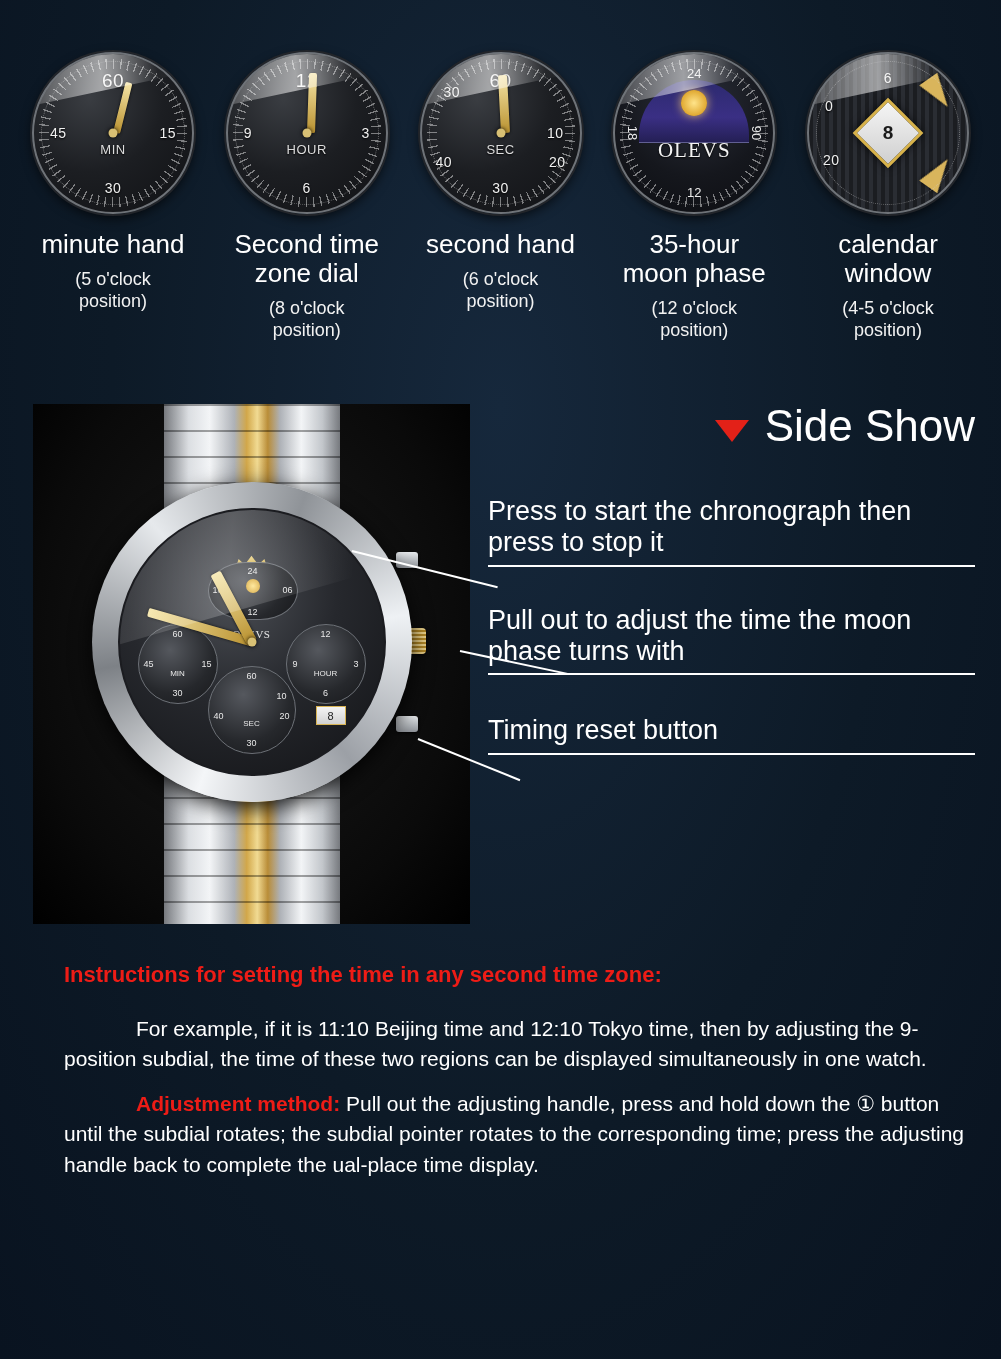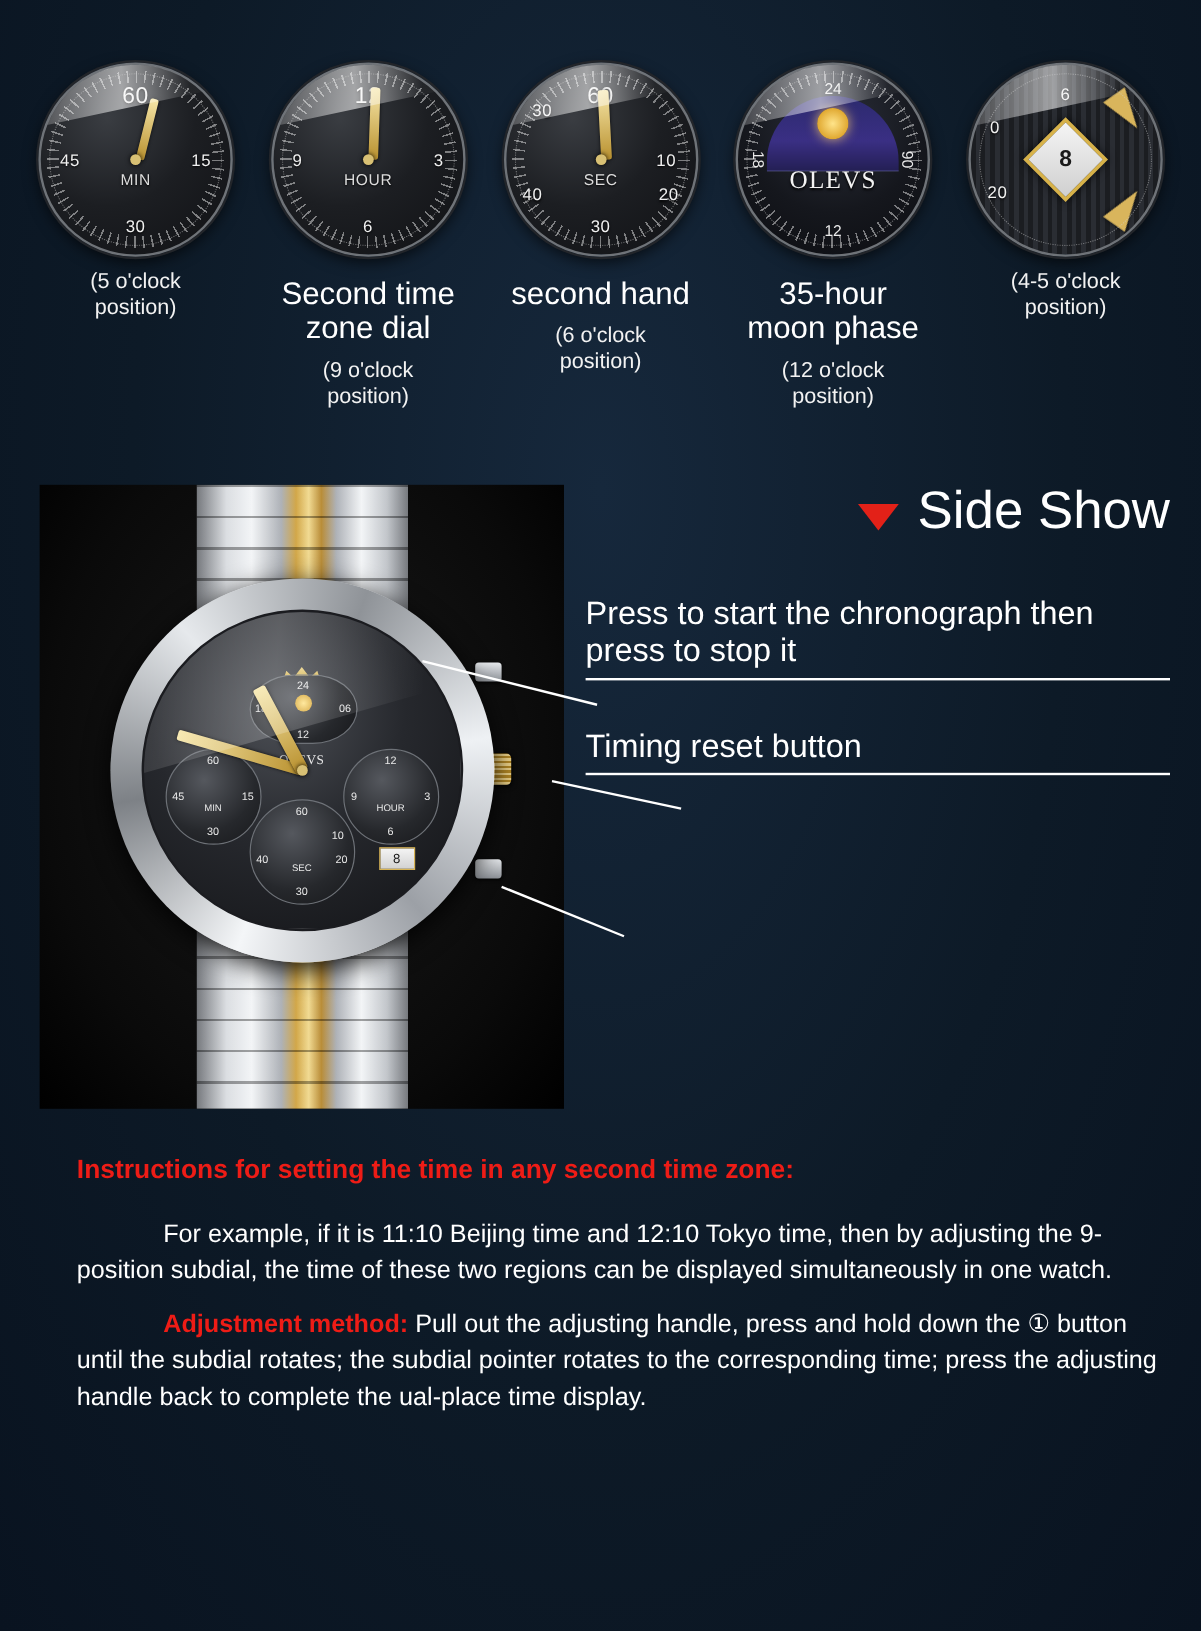--- a/index.html
+++ b/index.html
@@ -385,39 +385,40 @@
         <div class="ticks"></div>
         <div class="num n-top">60</div>
         <div class="num n-right small">15</div>
         <div class="num n-left small">45</div>
         <div class="num n-bot small">30</div>
         <div class="num n-label">MIN</div>
         <div class="hand" style="width:7px;height:52px;transform:rotate(14deg);"></div>
         <div class="pin"></div>
         <div class="shine"></div>
       </div>
+      <div class="feat-title" style="white-space:pre-line">minute hand</div>
       <div class="feat-sub" style="white-space:pre-line">(5 o'clock
 position)</div>
     </div>
 
     <div class="feature">
       <div class="dial">
         <div class="ticks"></div>
         <div class="num n-top">12</div>
         <div class="num n-right small">3</div>
         <div class="num n-left small">9</div>
         <div class="num n-bot small">6</div>
         <div class="num n-label">HOUR</div>
         <div class="hand" style="width:8px;height:60px;transform:rotate(2deg);"></div>
         <div class="pin"></div>
         <div class="shine"></div>
       </div>
       <div class="feat-title" style="white-space:pre-line">Second time
 zone dial</div>
-      <div class="feat-sub" style="white-space:pre-line">(9 o'clock
+      <div class="feat-sub" style="white-space:pre-line">(8 o'clock
 position)</div>
     </div>
 
     <div class="feature">
       <div class="dial">
         <div class="ticks"></div>
         <div class="num n-top">60</div>
         <div class="num small" style="left:22px;top:30px;">30</div>
         <div class="num n-right small">10</div>
         <div class="num small" style="left:14px;bottom:42px;">40</div>
@@ -457,20 +458,22 @@
         <div class="num n-top small">6</div>
         <div class="num small" style="left:16px;top:44px;">0</div>
         <div class="num small" style="left:14px;bottom:44px;">20</div>
         <div class="gold-wedge" style="left:118px;top:22px;transform:rotate(145deg);"></div>
         <div class="gold-wedge" style="left:118px;bottom:22px;transform:rotate(35deg);"></div>
         <div class="cal-window">
           <span>8</span>
         </div>
         <div class="shine"></div>
       </div>
+      <div class="feat-title" style="white-space:pre-line">calendar
+window</div>
       <div class="feat-sub" style="white-space:pre-line">(4-5 o'clock
 position)</div>
     </div>
   </div>
 
   <div class="watch-photo">
     <div class="band top">
       <div class="band-lines"></div>
     </div>
     <div class="band bot">
@@ -535,20 +538,24 @@
     <div class="sideshow-head">
       <div class="tri"></div>
       <div class="sideshow-title">Side Show</div>
     </div>
 
     <div class="callout" style="margin-top:48px;">
       <p>Press to start the chronograph then press to stop it</p>
       <div class="rule"></div>
     </div>
 
+    <div class="callout" style="margin-top:38px;">
+      <p>Pull out to adjust the time the moon phase turns with</p>
+      <div class="rule"></div>
+    </div>
 
     <div class="callout" style="margin-top:40px;">
       <p>Timing reset button</p>
       <div class="rule"></div>
     </div>
   </div>
 
   <div class="lead" style="left:352px;top:550px;width:150px;transform:rotate(14deg);"></div>
   <div class="lead" style="left:460px;top:650px;width:110px;transform:rotate(12deg);"></div>
   <div class="lead" style="left:418px;top:738px;width:110px;transform:rotate(22deg);"></div>

